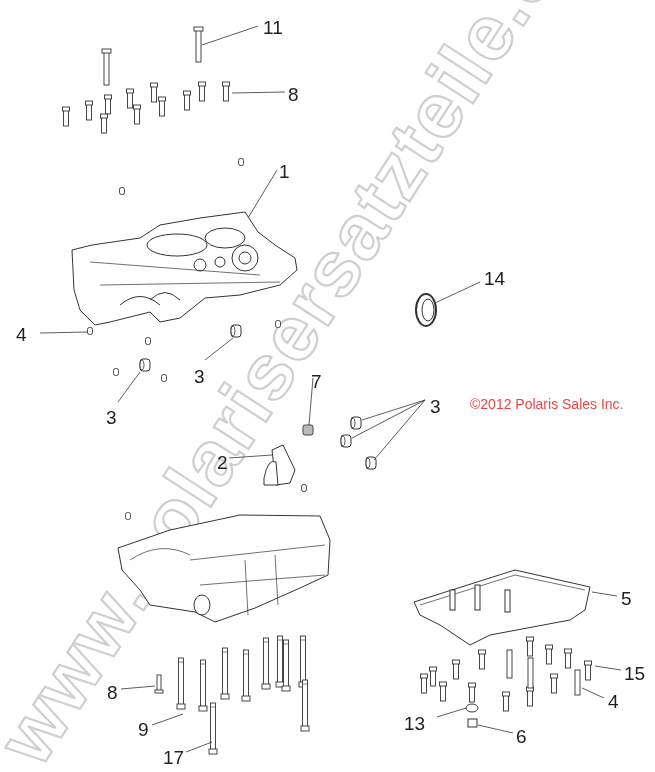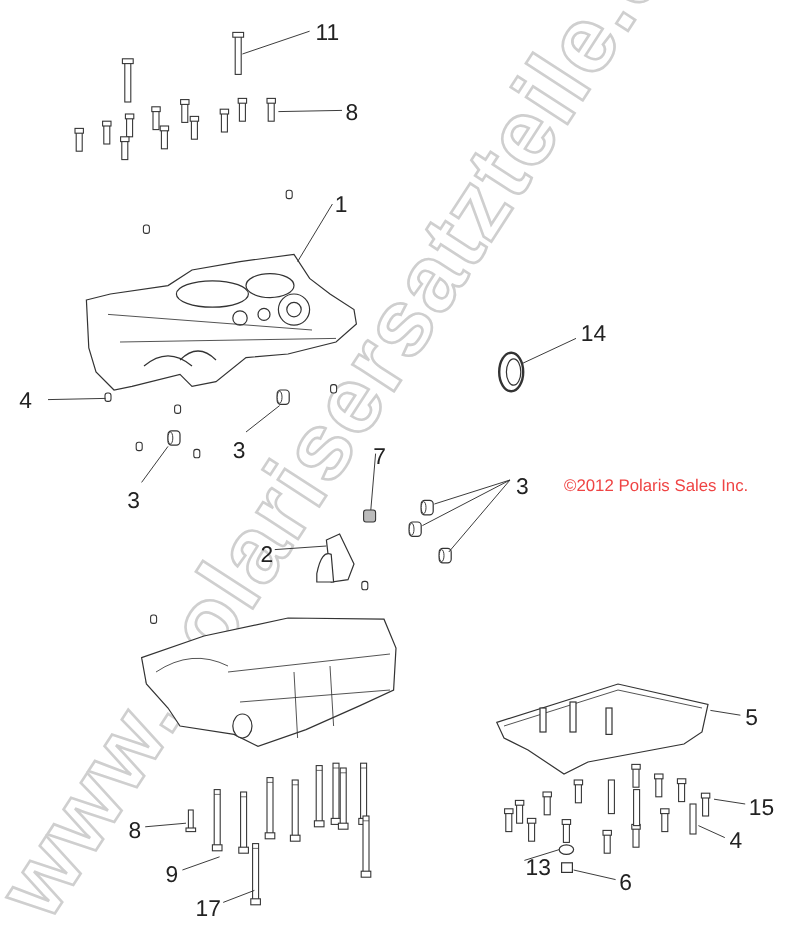--- a/index.html
+++ b/index.html
@@ -192,18 +192,18 @@
   <span class="callout" style="left:194px;top:367px">3</span>
   <span class="callout" style="left:106px;top:408px">3</span>
   <span class="callout" style="left:311px;top:372px">7</span>
   <span class="callout" style="left:430px;top:397px">3</span>
   <span class="callout" style="left:217px;top:453px">2</span>
   <span class="callout" style="left:621px;top:589px">5</span>
   <span class="callout" style="left:624px;top:664px">15</span>
   <span class="callout" style="left:107px;top:683px">8</span>
   <span class="callout" style="left:608px;top:692px">4</span>
   <span class="callout" style="left:138px;top:720px">9</span>
-  <span class="callout" style="left:438px;top:714px">13</span>
+  <span class="callout" style="left:404px;top:714px">13</span>
   <span class="callout" style="left:516px;top:727px">6</span>
   <span class="callout" style="left:163px;top:748px">17</span>
 
   <span class="copyright">©2012 Polaris Sales Inc.</span>
 </div>
 
 </body></html>

